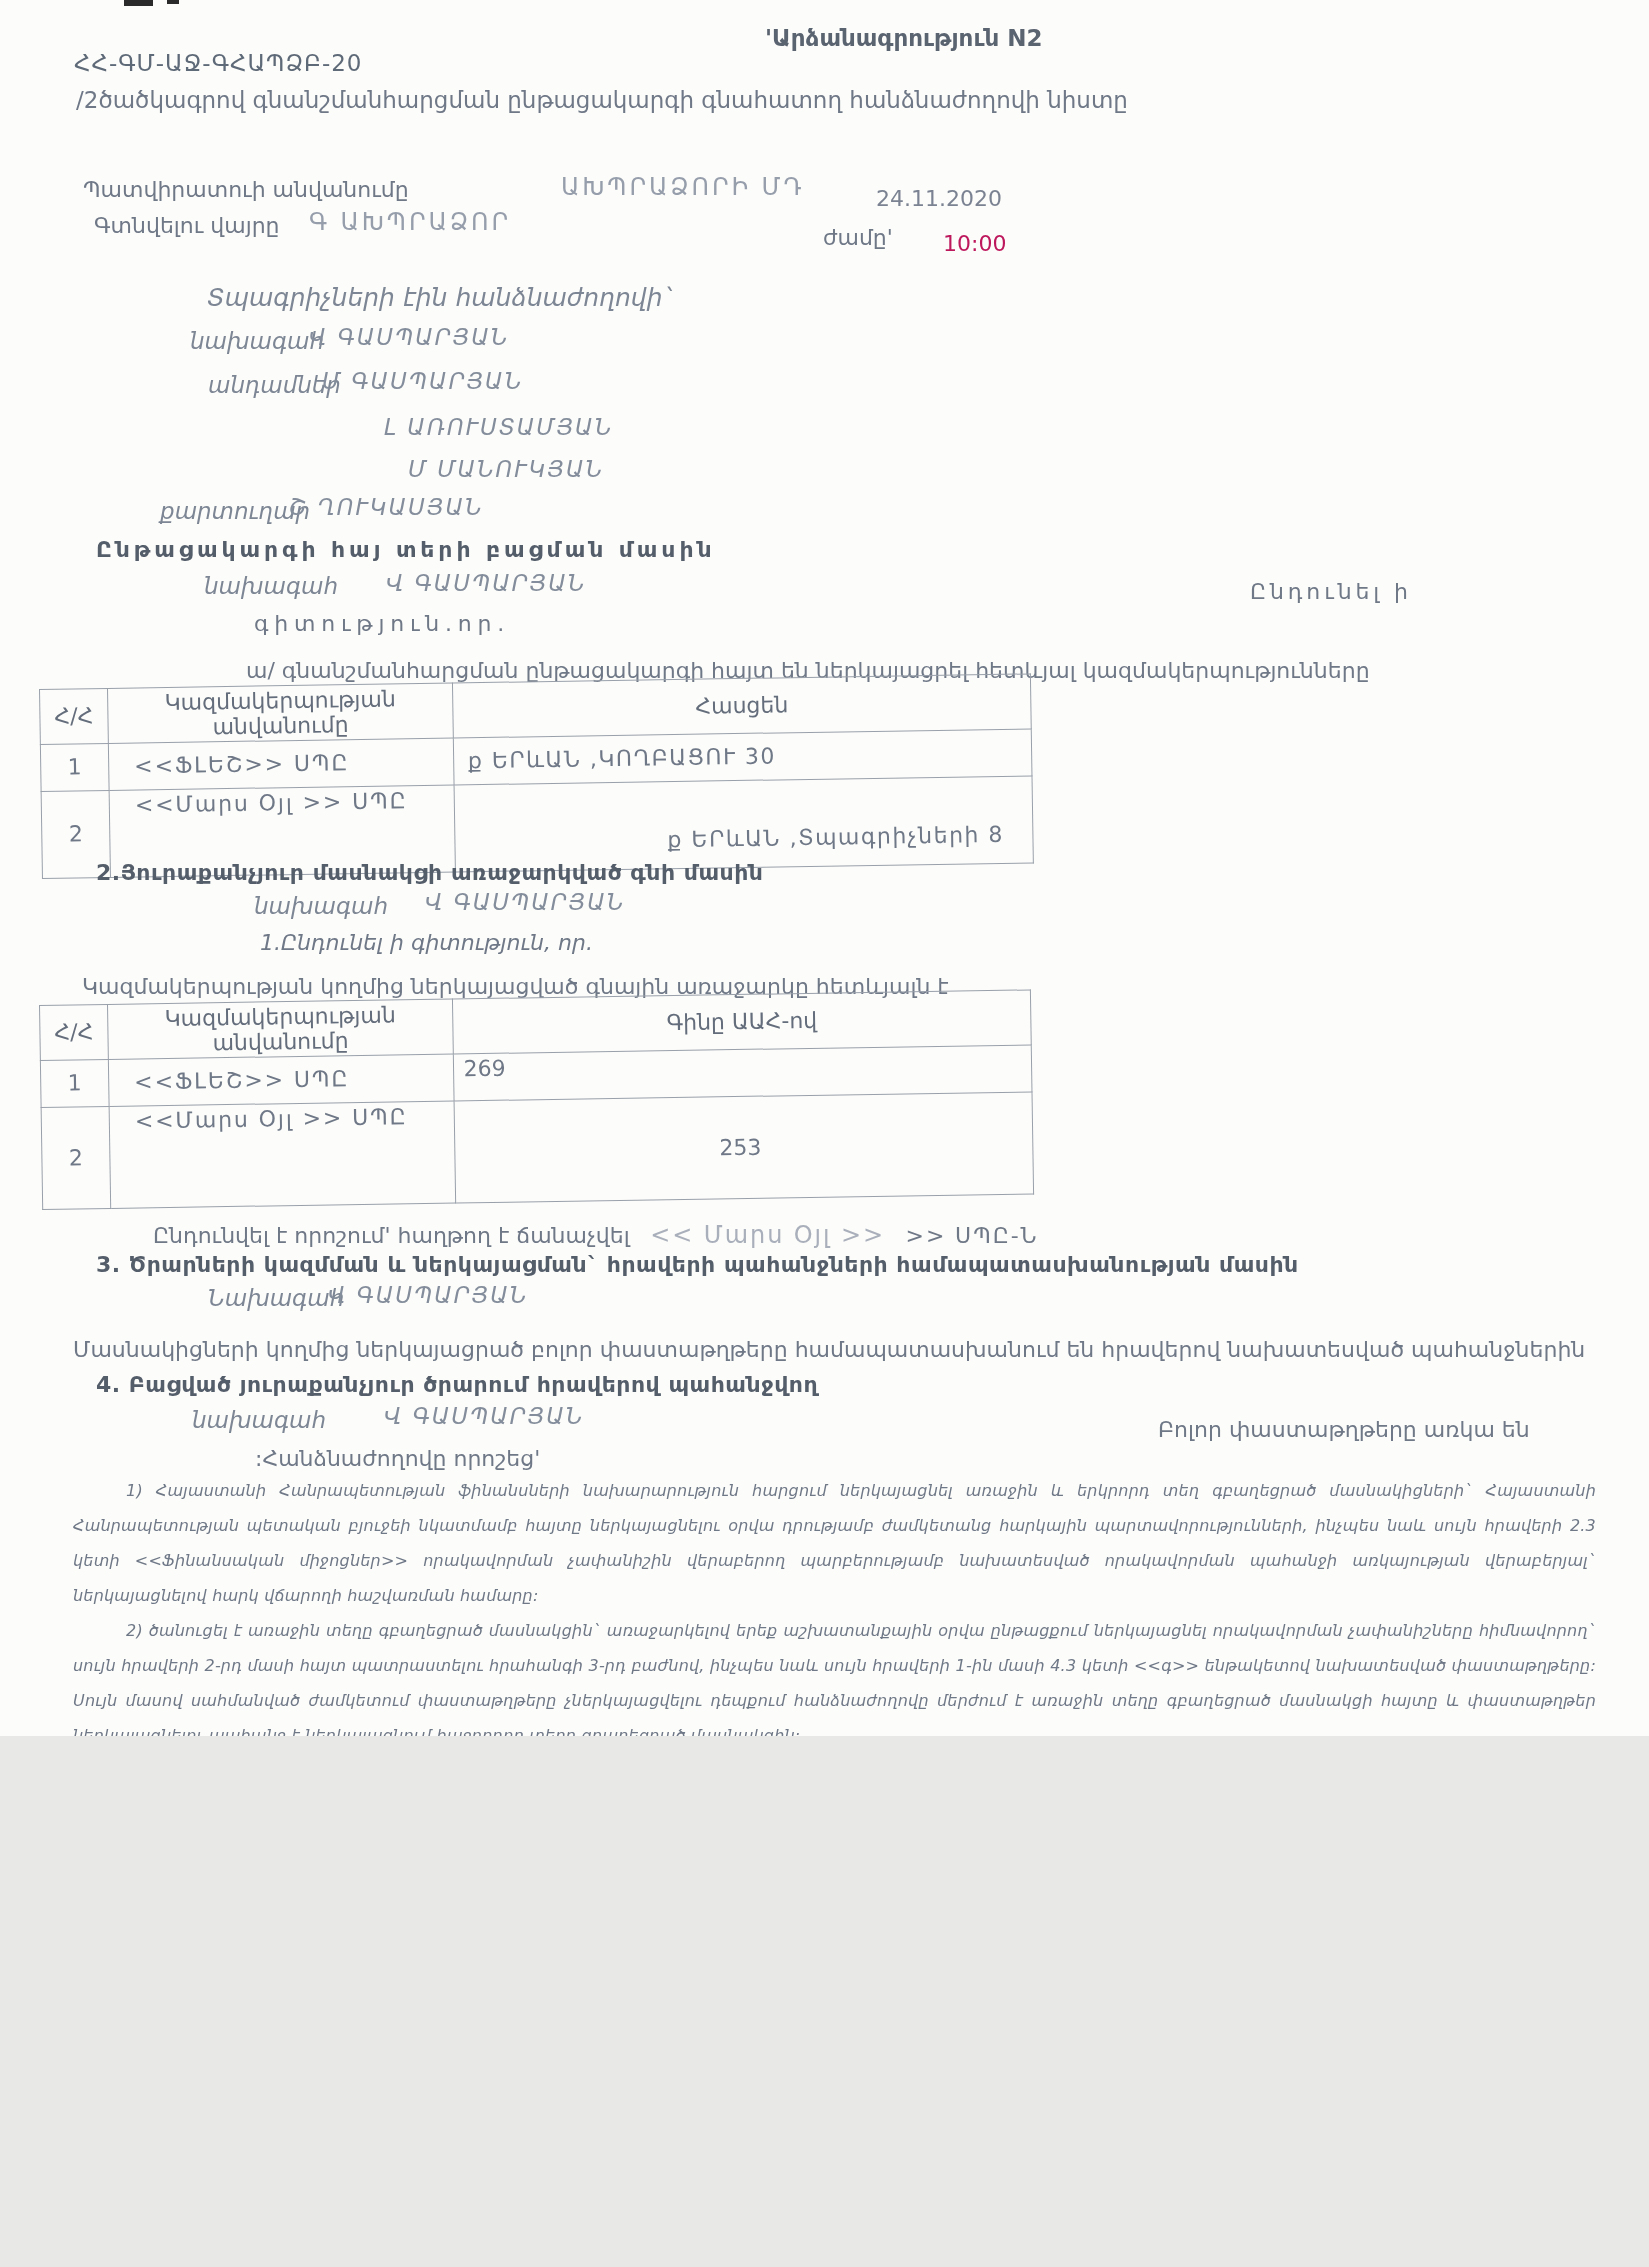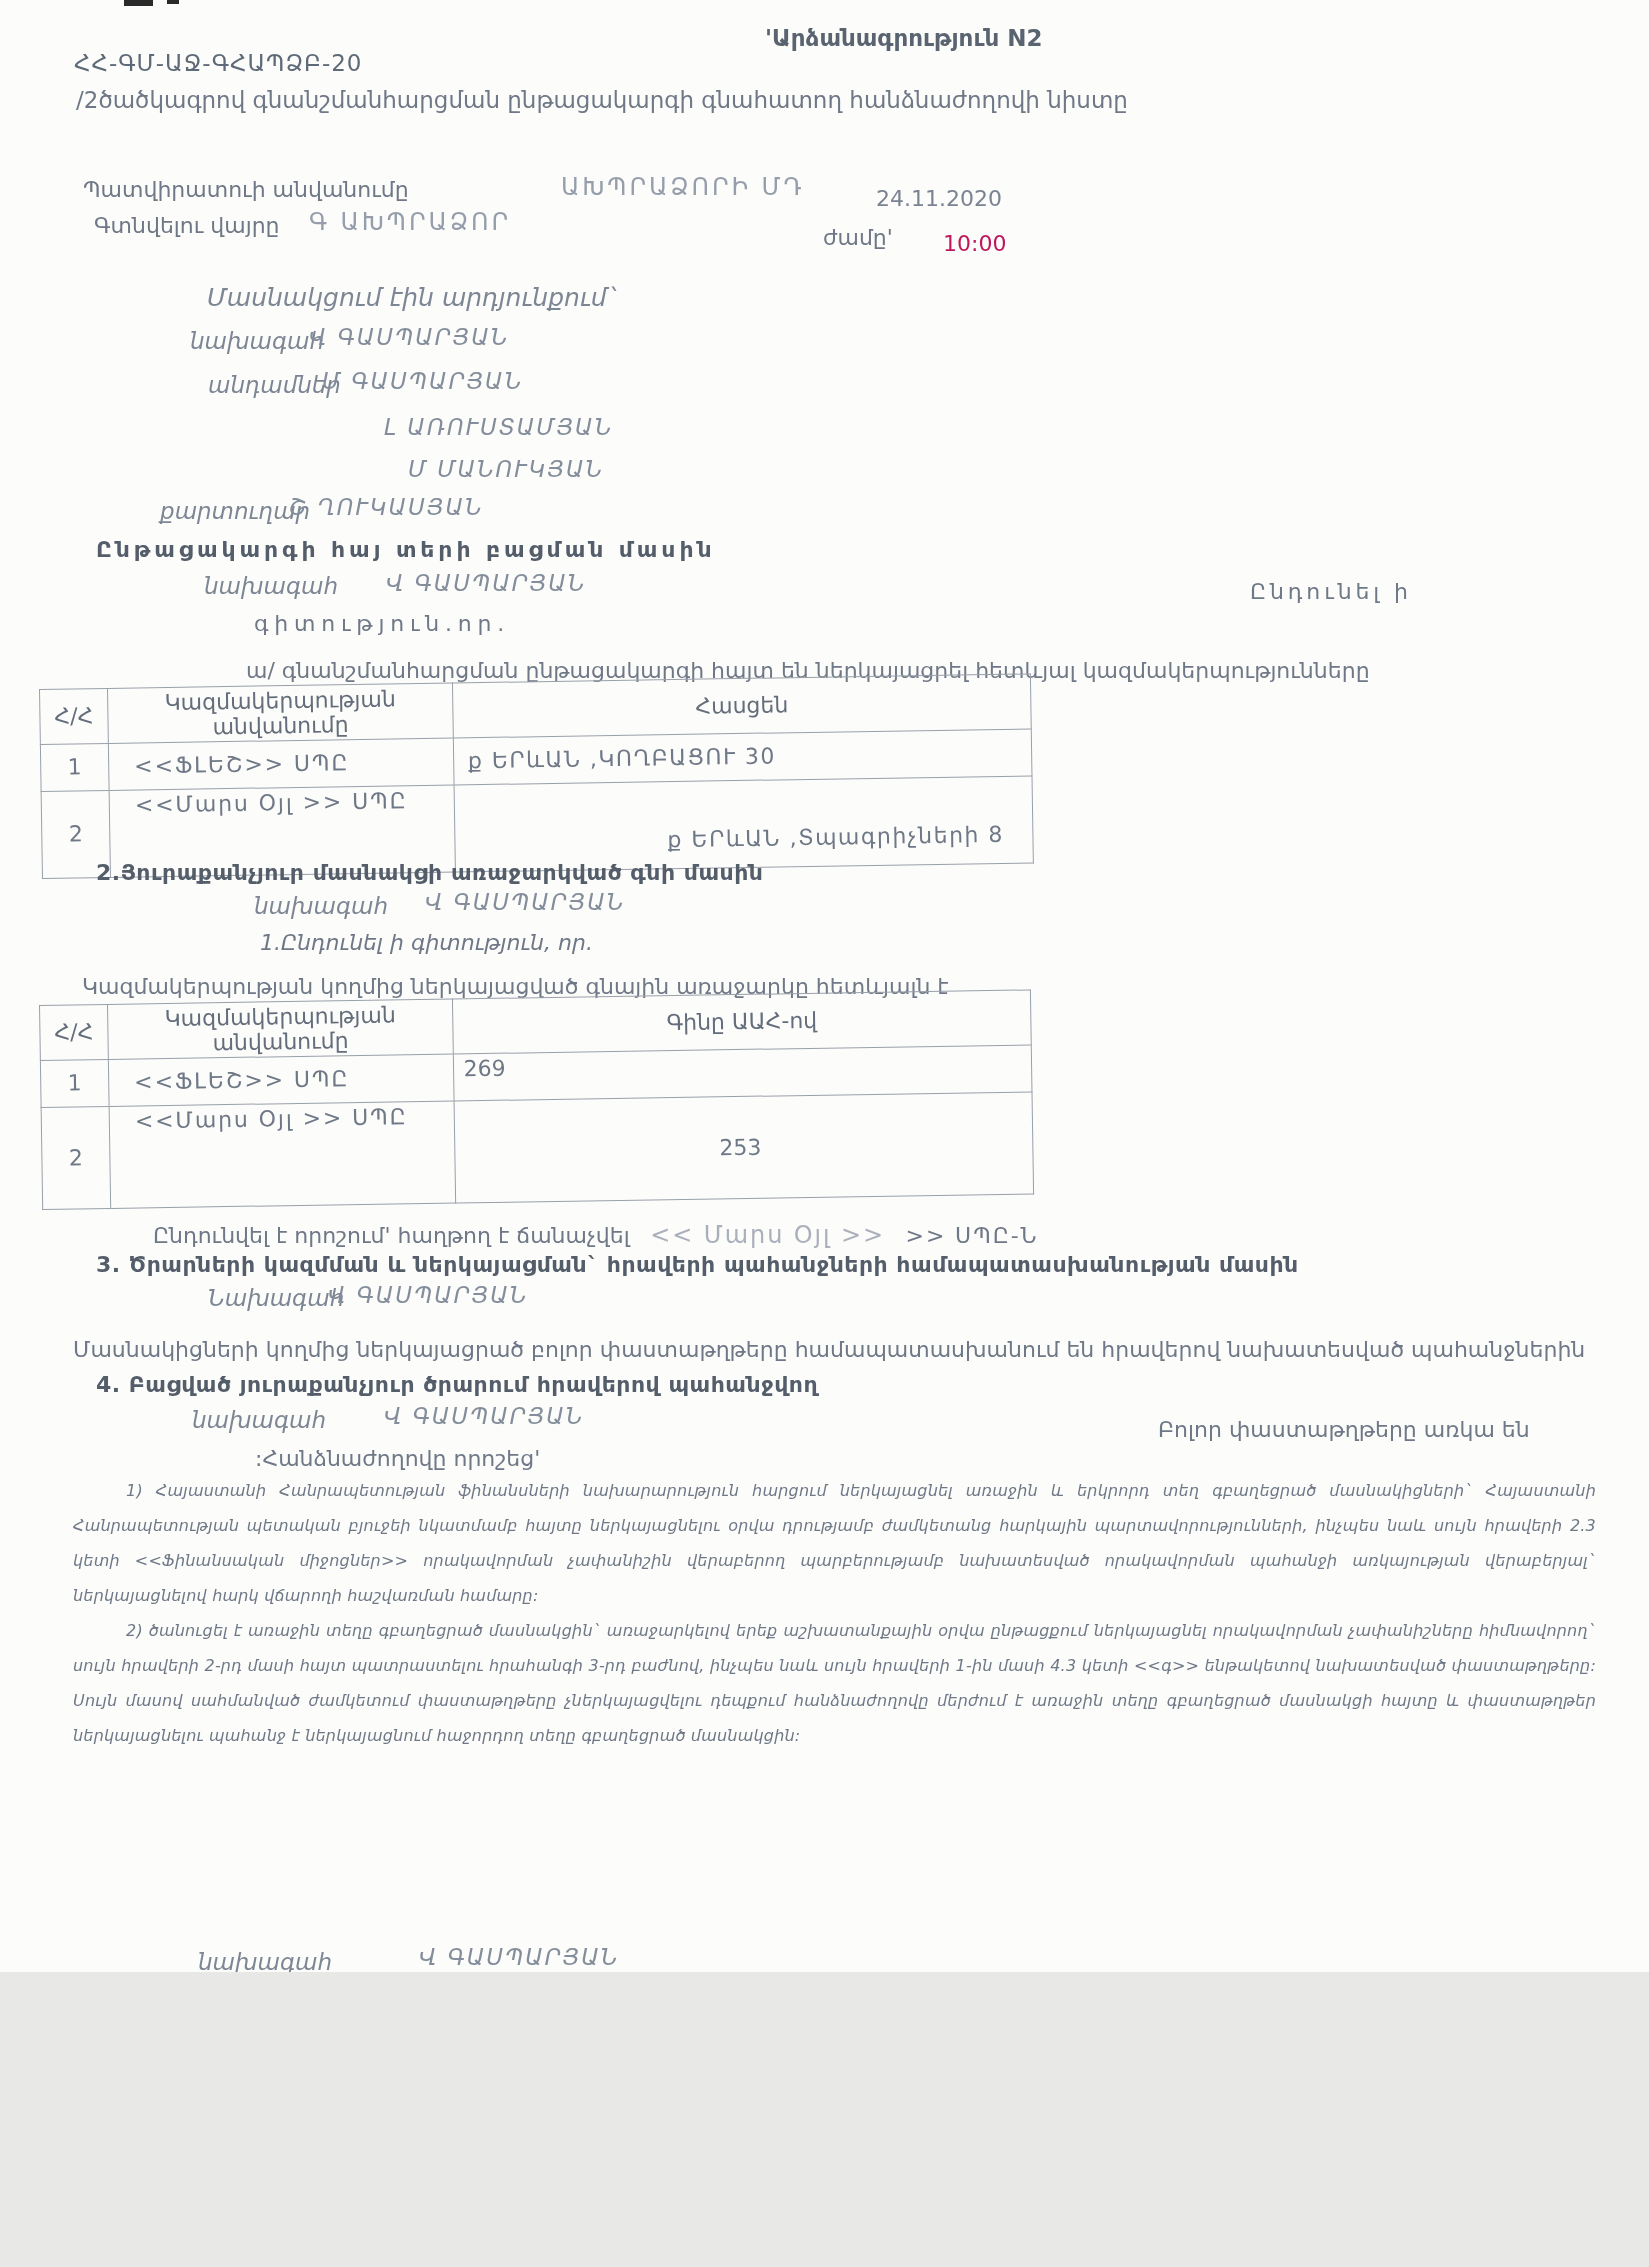--- a/index.html
+++ b/index.html
@@ -1,21 +1,21 @@
 <!DOCTYPE html>
 <html><head>
 <meta charset="utf-8">
 <style>
   :root{
     --ink:#6f7887; --ink-dark:#545d6a; --ink-faded:#aab0bb; --ink-faint:#969eac;
     --line:#99a0aa; --stamp:#8fdcea; --sig:#5a60ae; --paper:#fcfcfa;
   }
   html,body{margin:0;padding:0;}
   body{font-family:"DejaVu Sans",sans-serif;background:#e8e8e6;}
-  #page{position:relative;width:1650px;height:1972px;margin:0 auto;background:var(--paper);
+  #page{position:relative;width:1650px;height:1736px;margin:0 auto;background:var(--paper);
         overflow:hidden;box-shadow:0 0 11.6px rgba(0,0,0,.25);}
   .t{position:absolute;white-space:nowrap;color:var(--ink);font-size:22px;line-height:1.2;}
   .it{font-style:italic;color:#7d8694;}
   .name{font-style:italic;letter-spacing:1.9px;color:#848d9b;font-size:23px;}
   .bold{font-weight:bold;color:var(--ink-dark);}
   .sp{letter-spacing:3.9px;}
   .faded{color:var(--ink-faded);}
   .faintcaps{color:var(--ink-faint);letter-spacing:2.9px;font-size:24px;}
   .doc-table{position:absolute;border-collapse:collapse;transform:rotate(-0.9deg);
              transform-origin:left top;table-layout:fixed;}
@@ -48,21 +48,21 @@
   <div class="t" style="left:76px;top:87px;font-size:23px;text-align:right;">/2ծածկագրով գնանշմանհարցման ընթացակարգի  գնահատող  հանձնաժողովի  նիստը</div>
 
   <div class="t" style="left:83px;top:177px;">Պատվիրատուի անվանումը</div>
   <div class="t faintcaps" style="left:561px;top:173px;">ԱԽՊՐԱՁՈՐԻ    ՄԴ</div>
   <div class="t" style="left:876px;top:186px;color:#7b8392;">24.11.2020</div>
   <div class="t" style="left:94px;top:213px;">Գտնվելու վայրը</div>
   <div class="t faintcaps" style="left:309px;top:208px;">Գ ԱԽՊՐԱՁՈՐ</div>
   <div class="t" style="left:823px;top:225px;">ժամը'</div>
   <div class="t" style="left:943px;top:231px;color:#be185d;">10:00</div>
 
-  <div class="t it" style="left:207px;top:283px;font-size:25px;">Մասնակցում էին արդյունքում`</div>
+  <div class="t it" style="left:207px;top:283px;font-size:25px;">Տպագրիչների էին հանձնաժողովի`</div>
   <div class="t it" style="left:190px;top:328px;font-size:23px;">նախագահ</div>
   <div class="t name" style="left:309px;top:324px;">Վ ԳԱՍՊԱՐՅԱՆ</div>
   <div class="t it" style="left:208px;top:372px;font-size:23px;">անդամներ</div>
   <div class="t name" style="left:322px;top:368px;">Մ ԳԱՍՊԱՐՅԱՆ</div>
   <div class="t name" style="left:384px;top:414px;">Լ ԱՌՈՒՍՏԱՄՅԱՆ</div>
   <div class="t name" style="left:408px;top:456px;">Մ ՄԱՆՈՒԿՅԱՆ</div>
   <div class="t it" style="left:144px;top:498px;font-size:23px;margin-left:16px;">քարտուղար</div>
   <div class="t name" style="left:289px;top:494px;">Շ ՂՈՒԿԱՍՅԱՆ</div>
 
   <div class="t bold sp" style="left:96px;top:537px;">Ընթացակարգի հայ տերի բացման մասին</div>

